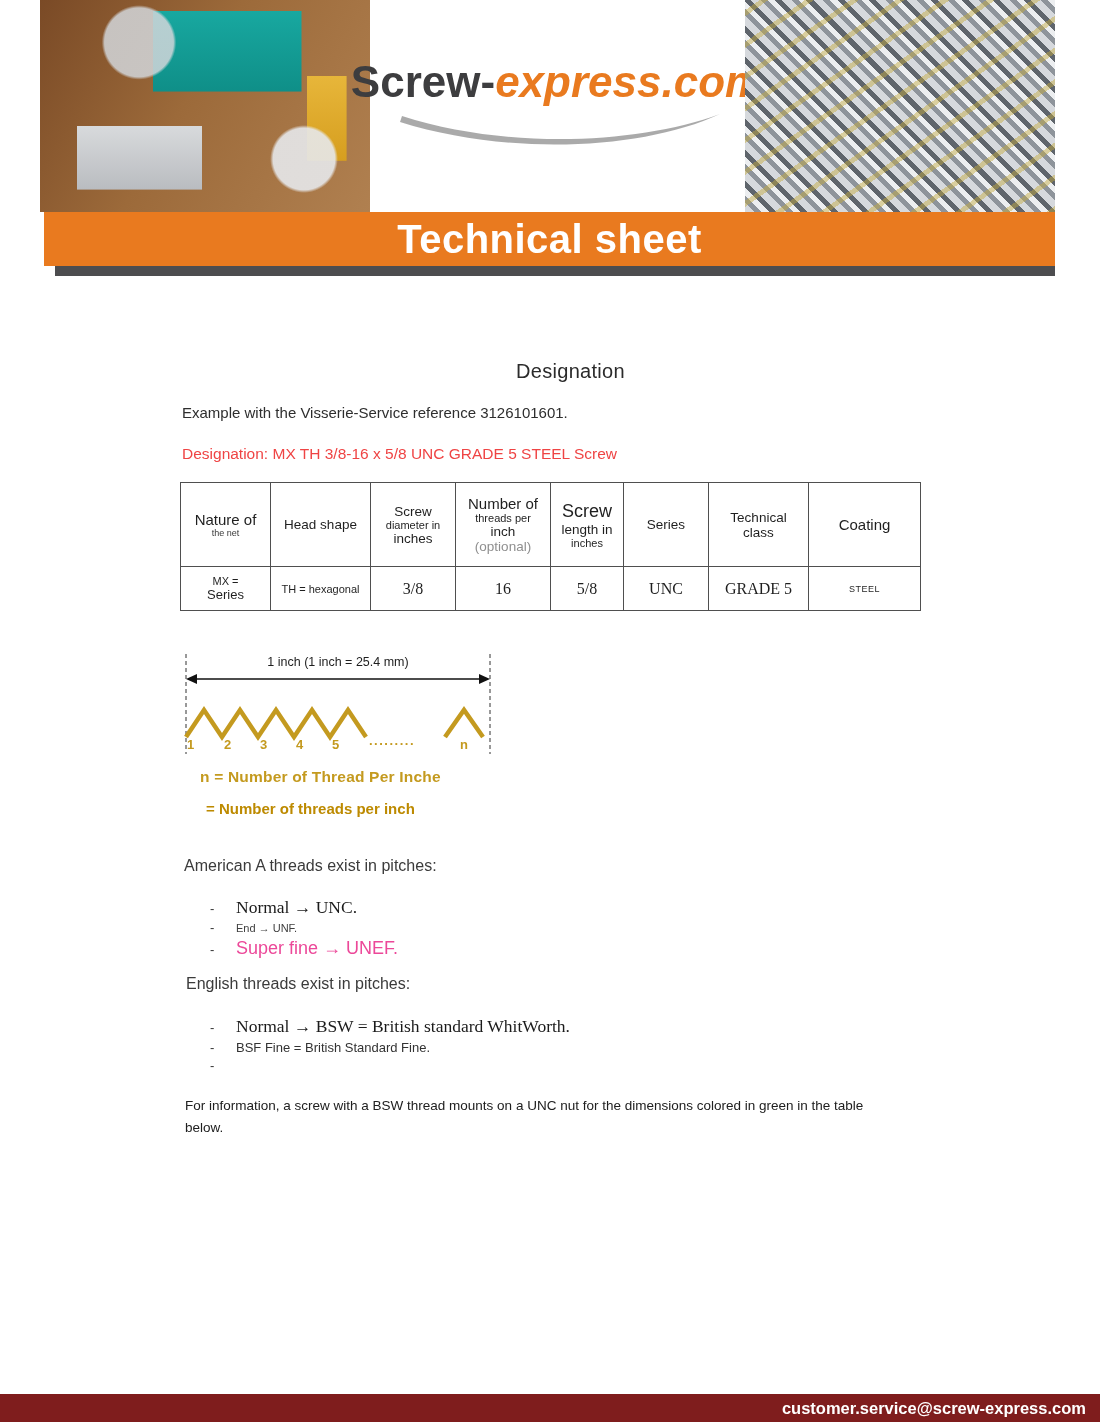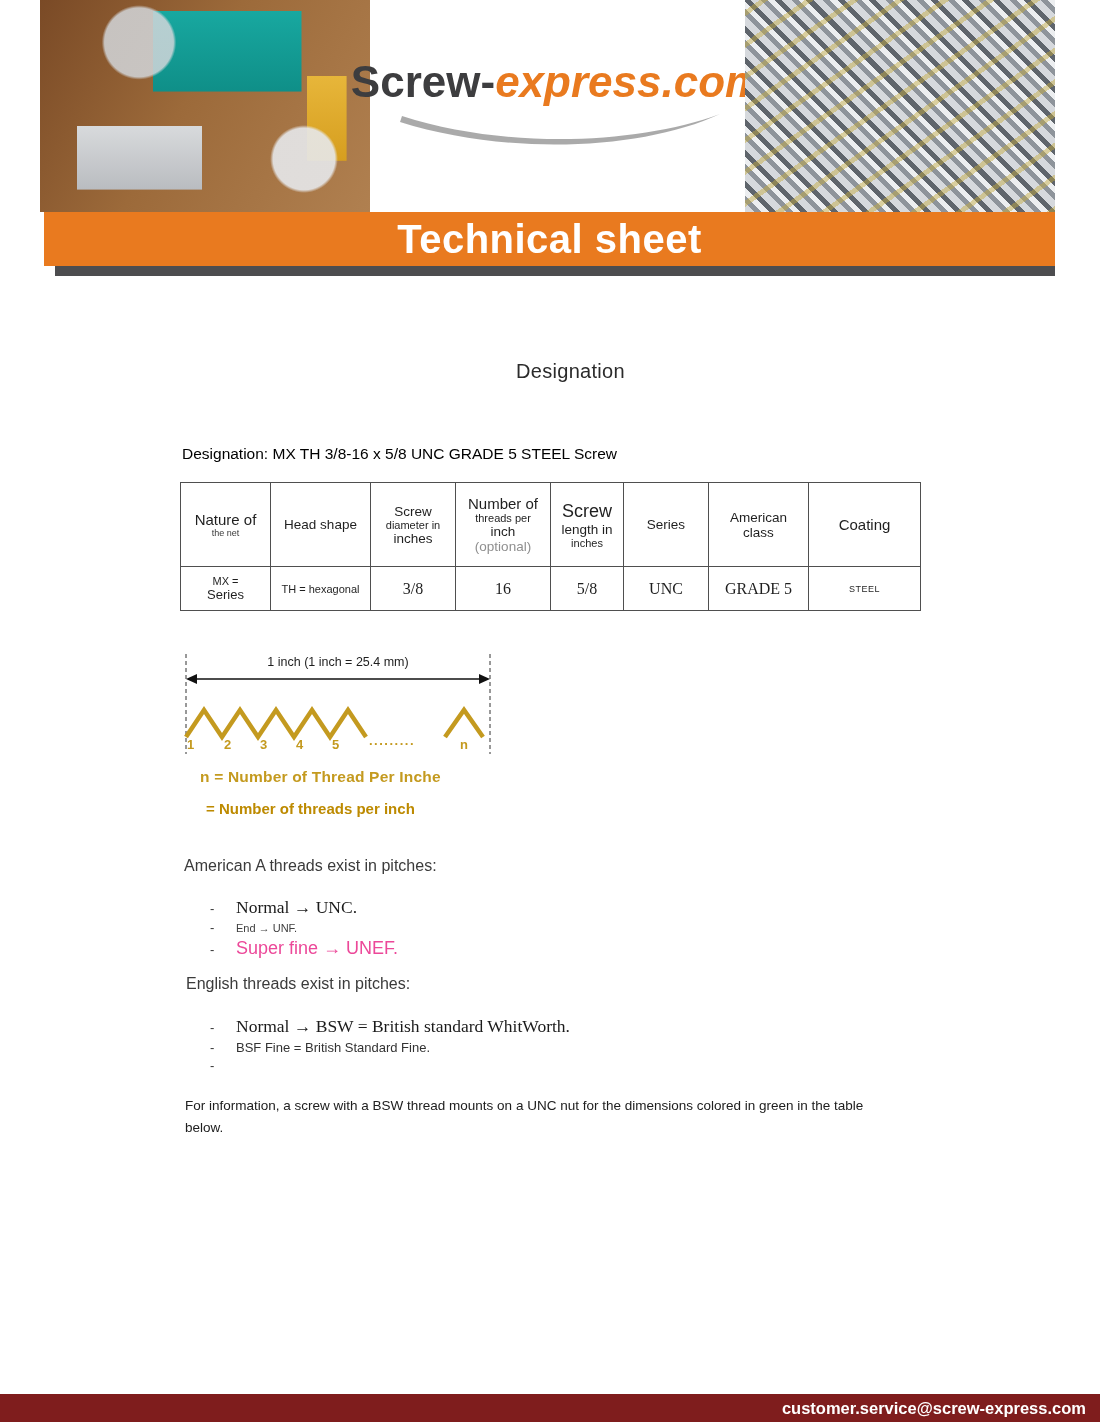--- a/index.html
+++ b/index.html
@@ -35,21 +35,21 @@
   .swoosh { margin-top:6px; }
 
   .banner { position:absolute; top:212px; left:44px; right:45px; height:54px; background:#e97a1f; display:flex; align-items:center; justify-content:center; }
   .banner-text { color:#ffffff; font-size:40px; font-weight:700; letter-spacing:.5px; }
   .banner-shadow { position:absolute; top:266px; left:55px; right:45px; height:10px; background:#4d4d4f; }
 
   
   .abs { position:absolute; }
   .title { top:360px; left:0; width:100%; text-align:center; font-size:20px; color:#2b2b2b; letter-spacing:.3px;padding-left:41px; }
   .example { top:404px; left:182px; font-size:15px; color:#2e2e2e; }
-  .designation { top:445px; left:182px; font-size:15.5px; color:#000000; }
+  .designation { top:445px; left:182px; font-size:15.5px; color:#ef4444; }
 
   
   .dtable { position:absolute; top:482px; left:180px; border-collapse:collapse; }
   .dtable th, .dtable td { border:1px solid #4f4f4f; text-align:center; vertical-align:middle; padding:2px 4px; background:#ffffff; }
   .dtable th { height:84px; font-weight:400; color:#1f1f1f; }
   .dtable td { height:44px; color:#1f1f1f; }
   .h-xl { font-size:18px; }
   .h-lg { font-size:15px; }
   .h-md { font-size:13.5px; }
   .h-sm { font-size:11px; }
@@ -104,20 +104,21 @@
     </div>
     <div class="photo photo-right"></div>
   </div>
 
   <div class="banner">
     <span class="banner-text">Technical sheet</span>
   </div>
   <div class="banner-shadow"></div>
 
   <div class="abs title">Designation</div>
+  <div class="abs example">Example with the Visserie-Service reference 3126101601.</div>
   <div class="abs designation">Designation: MX TH 3/8-16 x 5/8 UNC GRADE 5 STEEL Screw</div>
 
   <table class="dtable">
     <colgroup>
       <col style="width:90px">
         <col style="width:100px">
         <col style="width:85px">
         <col style="width:95px">
       <col style="width:73px">
         <col style="width:85px">
@@ -146,21 +147,21 @@
       </th>
       <th>
         <div class="h-xl">Screw</div>
         <div class="h-md">length in</div>
         <div class="h-sm">inches</div>
       </th>
       <th>
         <div class="h-md">Series</div>
       </th>
       <th>
-        <div class="h-md">American</div>
+        <div class="h-md">Technical</div>
         <div class="h-md">class</div>
       </th>
       <th>
         <div class="h-lg">Coating</div>
       </th>
     </tr>
     <tr>
       <td>
         <div class="cell-sm">MX =</div>
         <div class="cell-md">Series</div>

